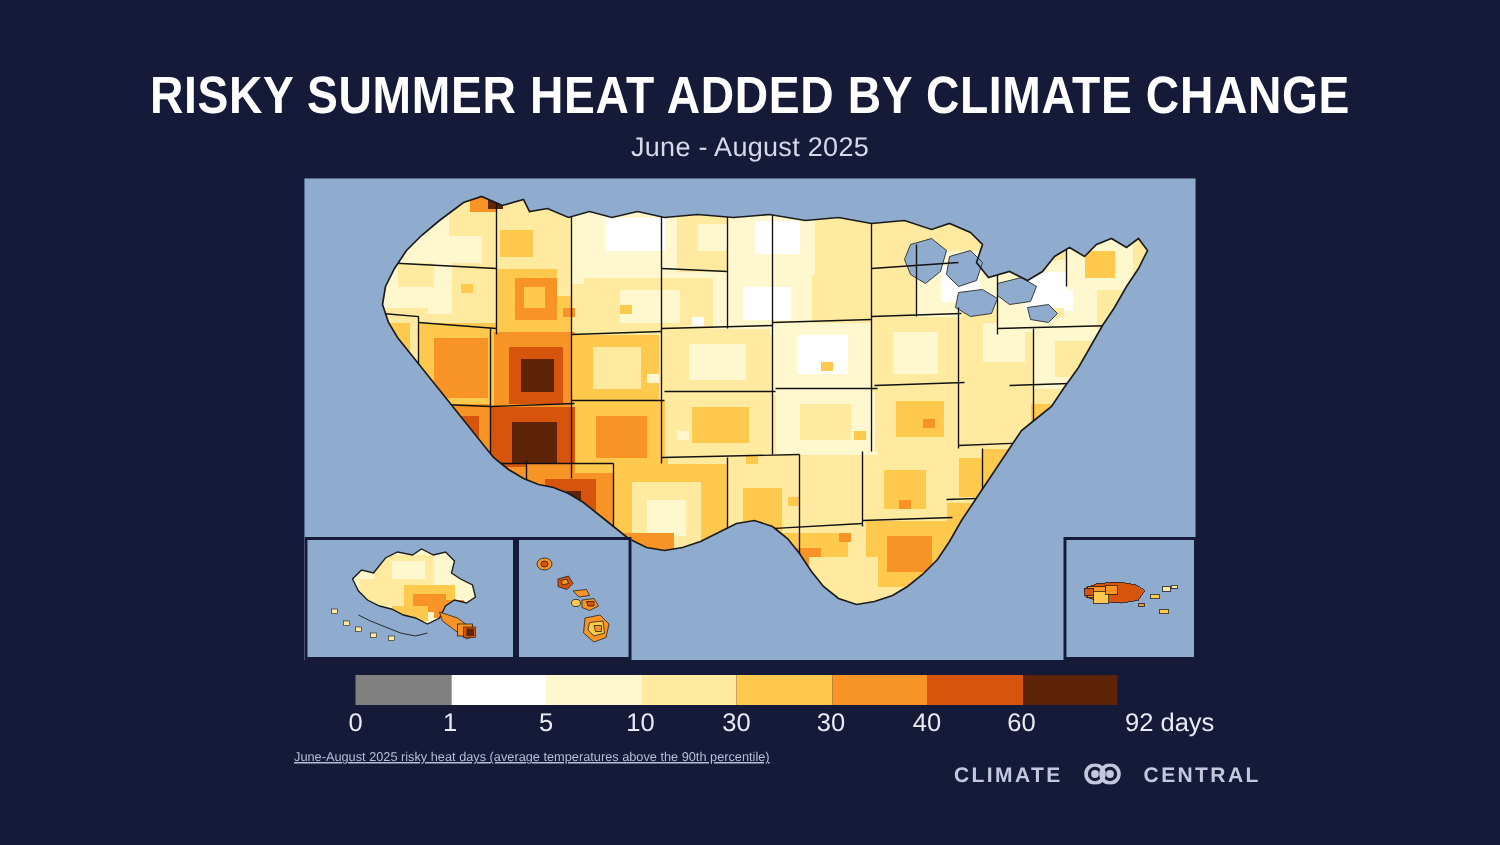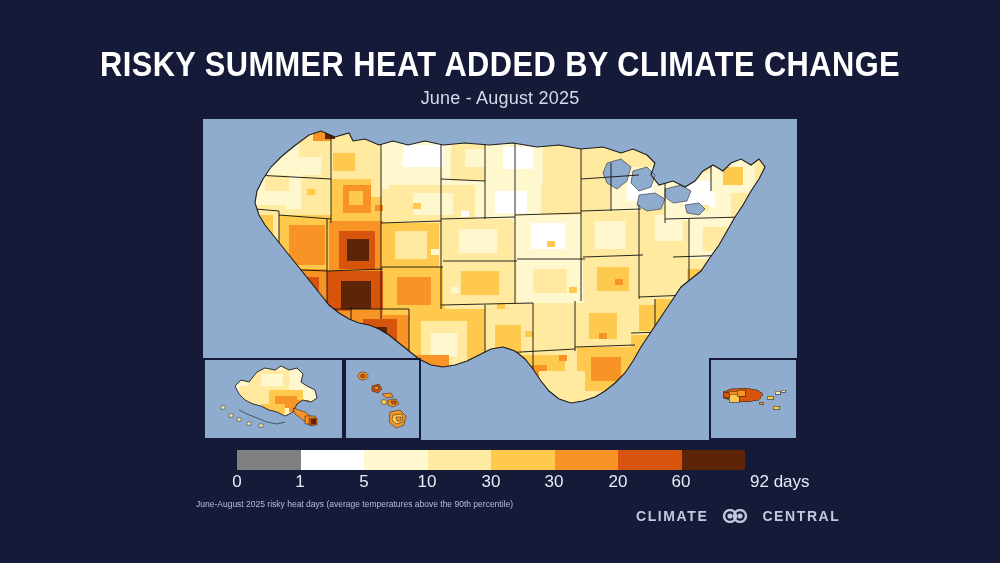--- a/index.html
+++ b/index.html
@@ -69,21 +69,21 @@
   }
   .legend-label.end{transform:translateX(0);}
 
   
   .footer-note{
     position:absolute;left:196px;top:498px;width:430px;
     font-size:8.5px;
     line-height:1.55;
     color:#b9bed6;
   }
-  .footer-note div{white-space:nowrap;}
+  .footer-note div{white-space:nowrap;text-decoration:underline;}
   .brand{
     position:absolute;left:636px;top:508px;
     display:flex;gap:14px;
     color:#c3c8de;
     font-size:14px;
     font-weight:bold;
     letter-spacing:1.6px;
   }
   .brand .mark{display:inline-flex;align-items:center;}
 </style>
@@ -423,21 +423,21 @@
     <div class="legend-band" style="background:#5e2408"></div>
   </div>
 
   <div class="legend-labels">
     <span class="legend-label" style="left:237px">0</span>
     <span class="legend-label" style="left:300px">1</span>
     <span class="legend-label" style="left:364px">5</span>
     <span class="legend-label" style="left:427px">10</span>
     <span class="legend-label" style="left:491px">30</span>
     <span class="legend-label" style="left:554px">30</span>
-    <span class="legend-label" style="left:618px">20</span>
+    <span class="legend-label" style="left:618px">40</span>
     <span class="legend-label" style="left:681px">60</span>
     <span class="legend-label end" style="left:750px">92 days</span>
   </div>
 
   <div class="footer-note">
     <div>June-August 2025 risky heat days (average temperatures above the 90th percentile)</div>
   </div>
 
   <div class="brand">
     <span>CLIMATE</span>

